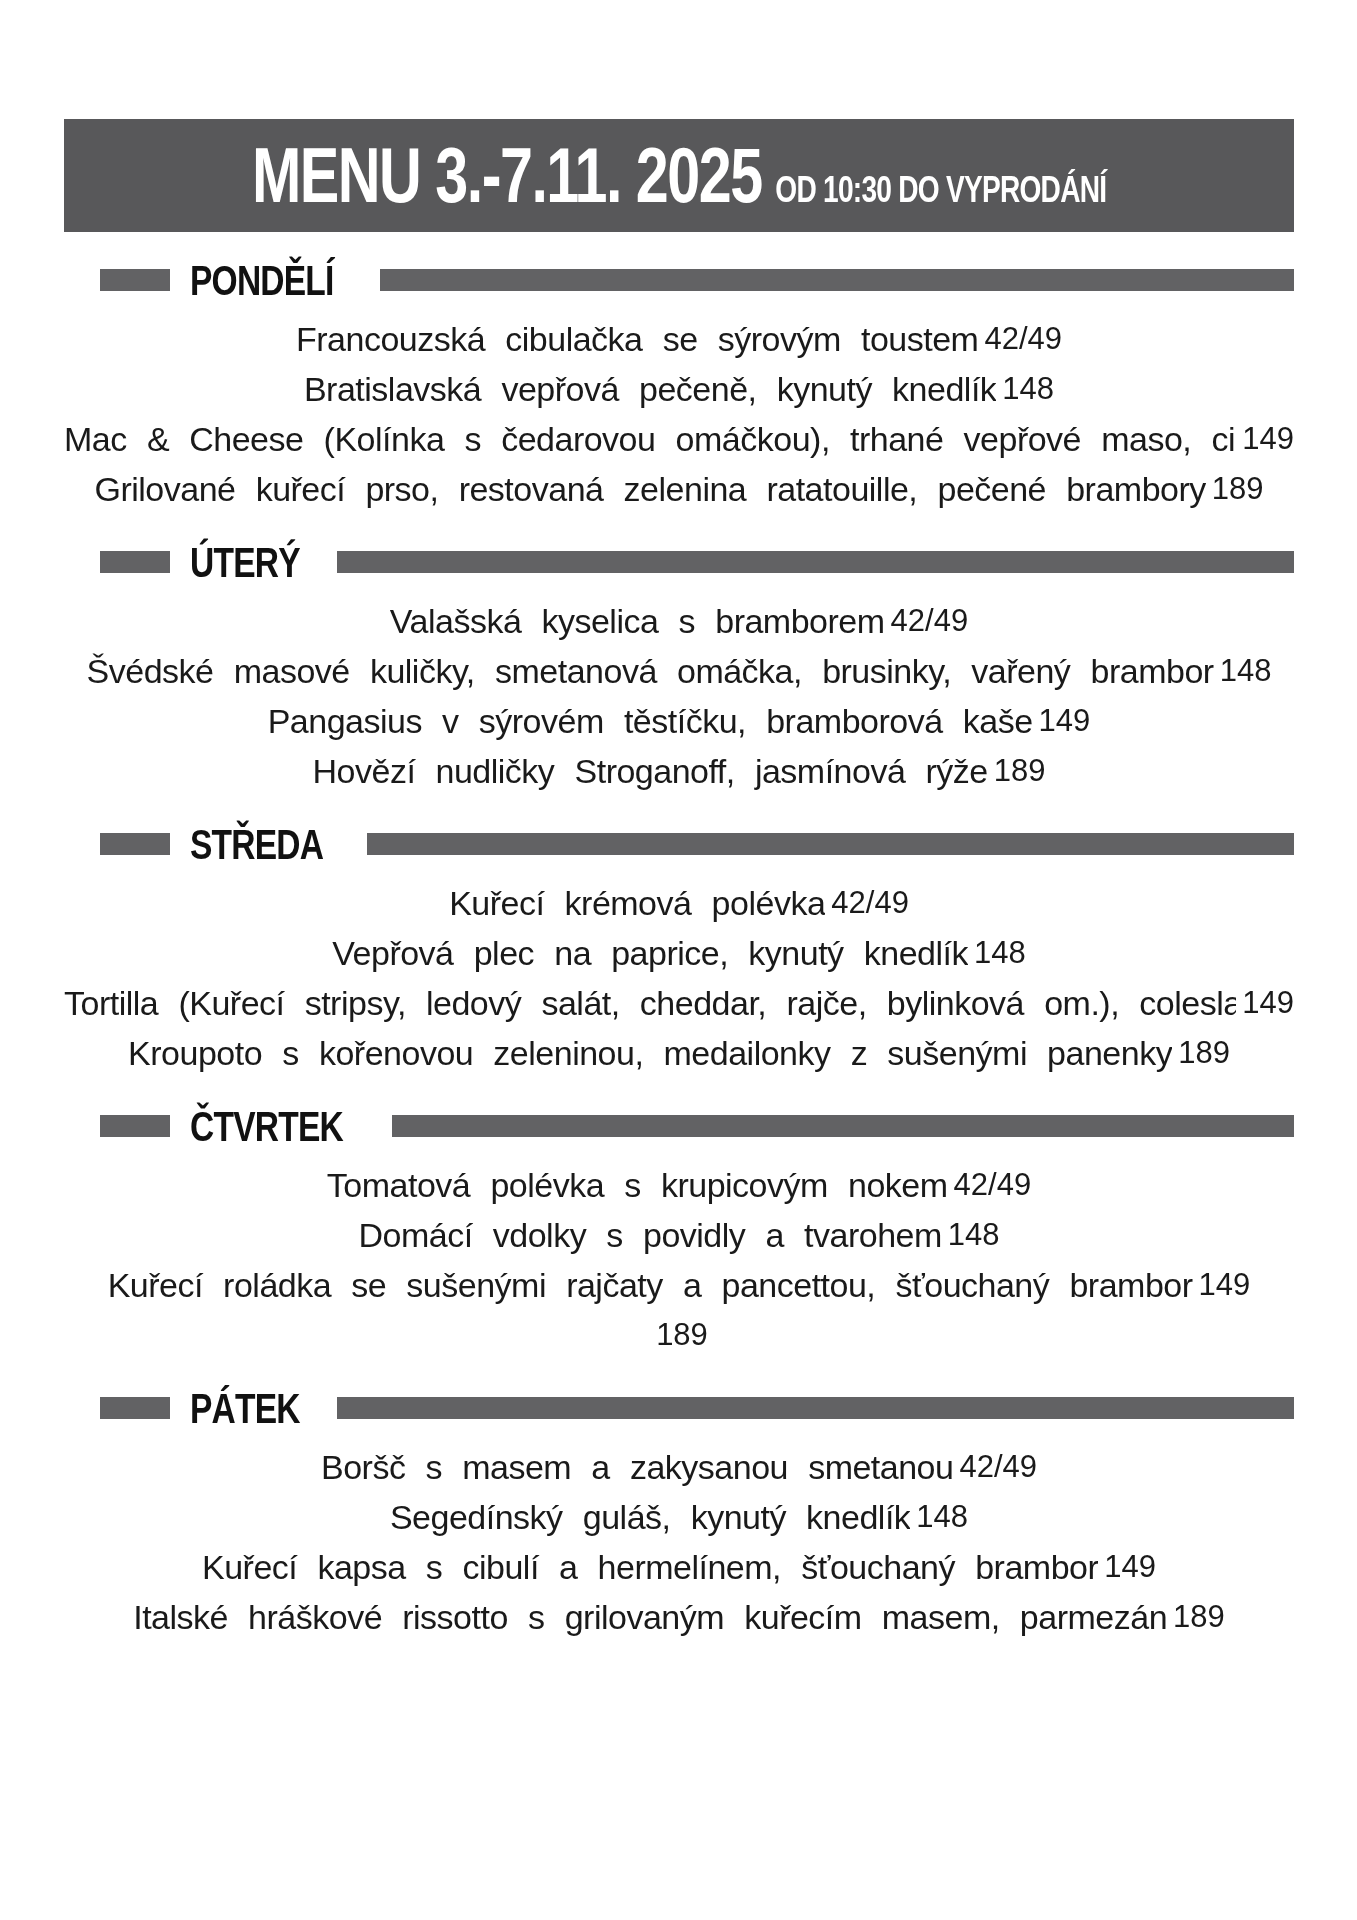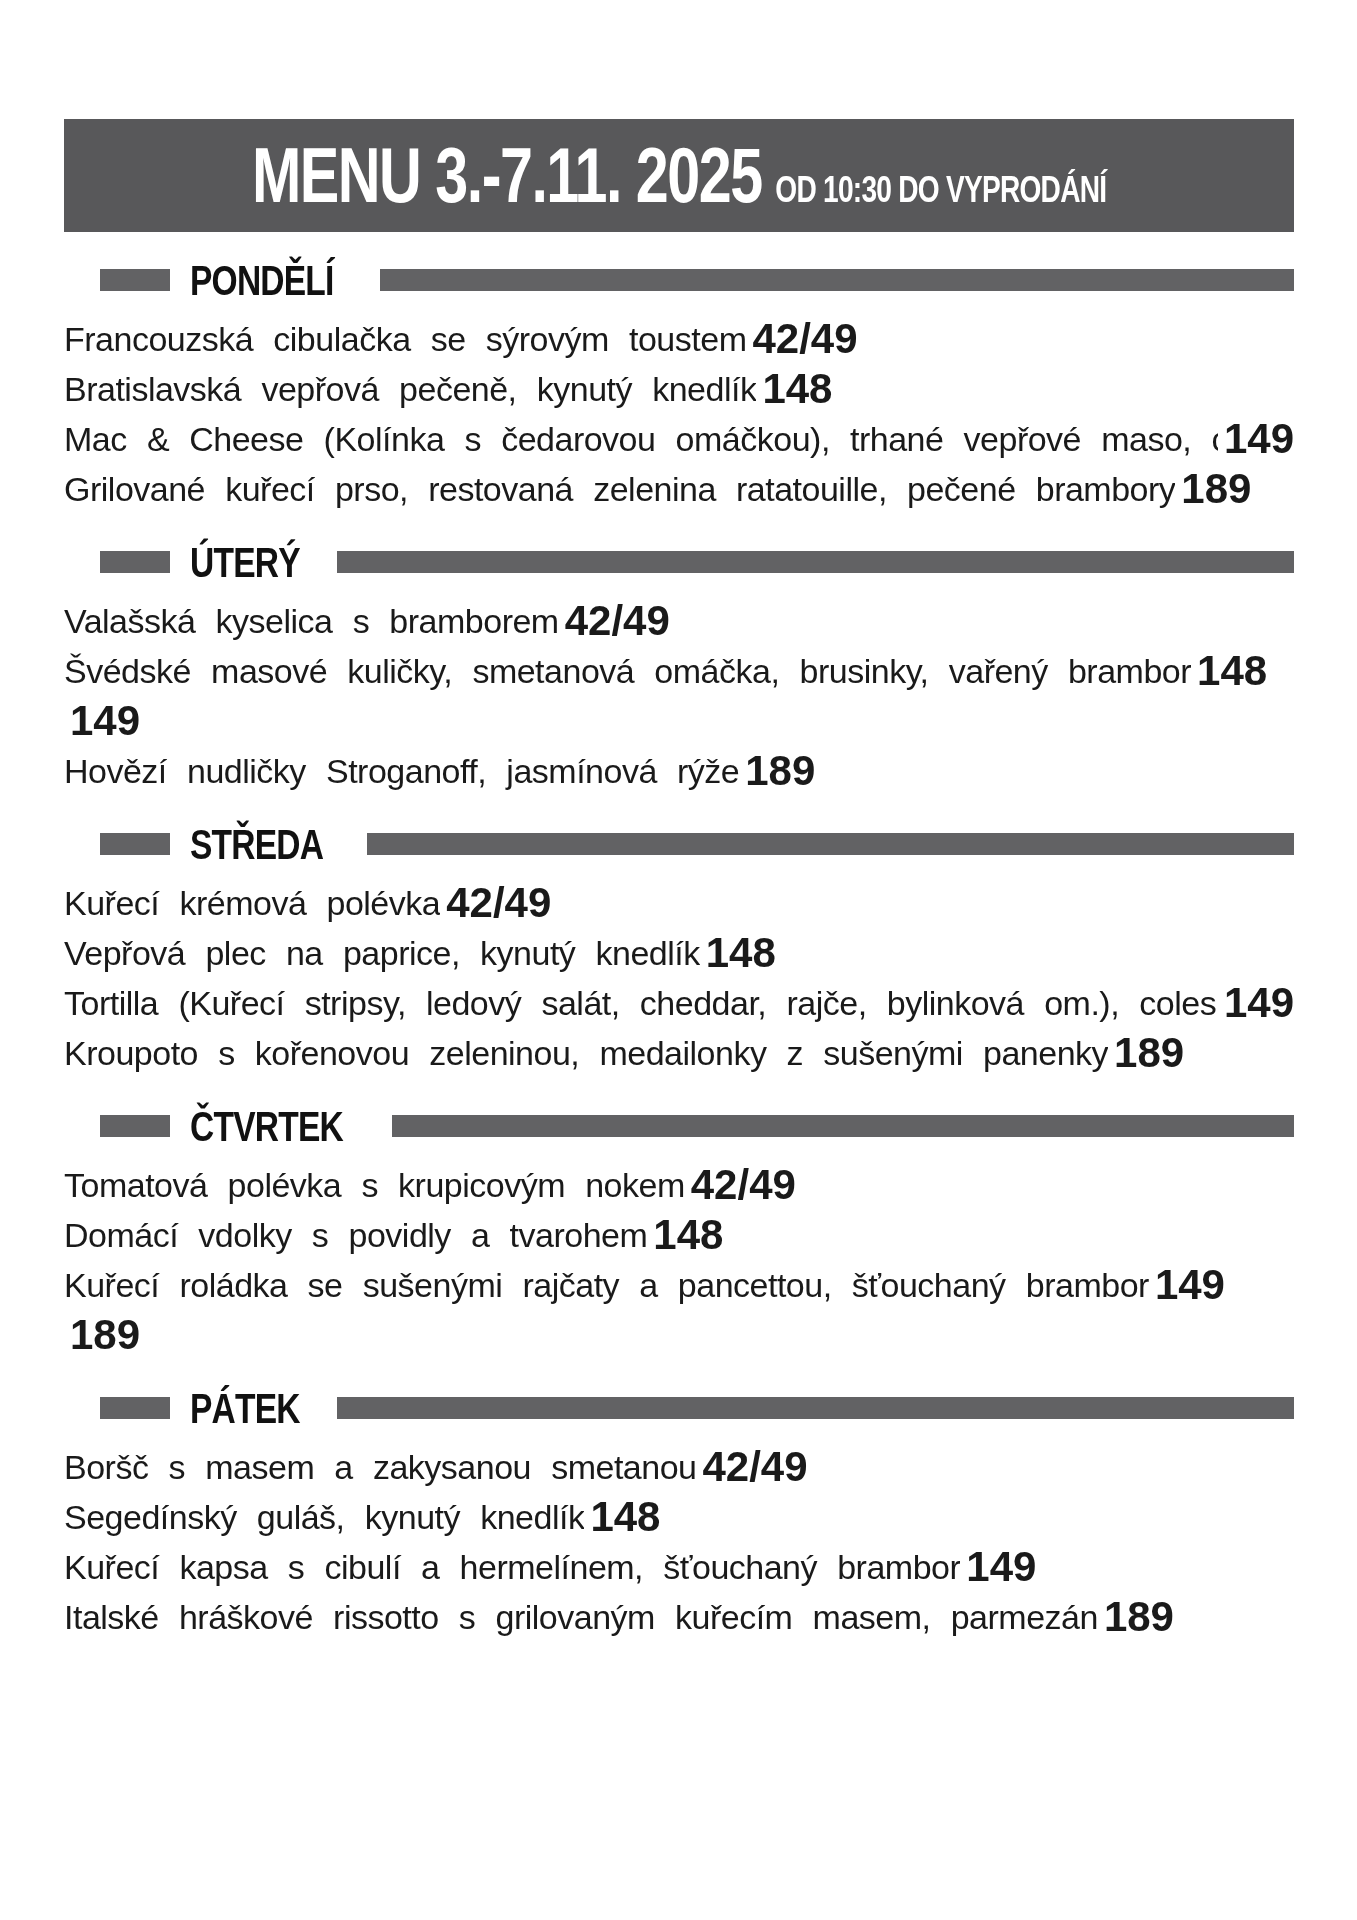--- a/index.html
+++ b/index.html
@@ -38,28 +38,28 @@
     margin:0 6px 0 20px;
     font-size:43px;font-weight:700;letter-spacing:-1px;
     color:#111111;line-height:24px;
     transform:scaleX(0.78);transform-origin:left center;
     white-space:nowrap;flex:0 0 auto;
   }
   .day-bar-long{flex:1 1 auto;height:22px;background:#626264;}
 
   
   .menu-row{
-    height:50px;display:flex;align-items:center;justify-content:flex-start;
+    height:50px;display:flex;align-items:center;justify-content:center;
   }
   .item-name{
     font-size:34px;font-weight:400;letter-spacing:-0.5px;word-spacing:0.33em;
     white-space:nowrap;overflow:hidden;
   }
   .item-price{
-    font-size:42px;font-weight:700;letter-spacing:0;
+    font-size:31px;font-weight:400;letter-spacing:0;
     margin-left:6px;flex:0 0 auto;text-align:right;
   }
 
   
   .footer-banner{
     margin-top:130px;height:98px;
     background:#58585a;
     display:flex;align-items:center;justify-content:center;
   }
   .footer-line{
@@ -109,20 +109,21 @@
     </div>
     <div class="menu-row">
       <span class="item-name">Valašská kyselica s bramborem</span>
       <span class="item-price">42/49</span>
     </div>
     <div class="menu-row">
       <span class="item-name">Švédské masové kuličky, smetanová omáčka, brusinky, vařený brambor</span>
       <span class="item-price">148</span>
     </div>
     <div class="menu-row">
+      <span class="item-name">Pangasius v sýrovém těstíčku, bramborová kaše</span>
       <span class="item-price">149</span>
     </div>
     <div class="menu-row">
       <span class="item-name">Hovězí nudličky Stroganoff, jasmínová rýže</span>
       <span class="item-price">189</span>
     </div>
 
     <div class="day-header">
       <div class="day-bar-short"></div>
       <div class="day-label">STŘEDA</div>

